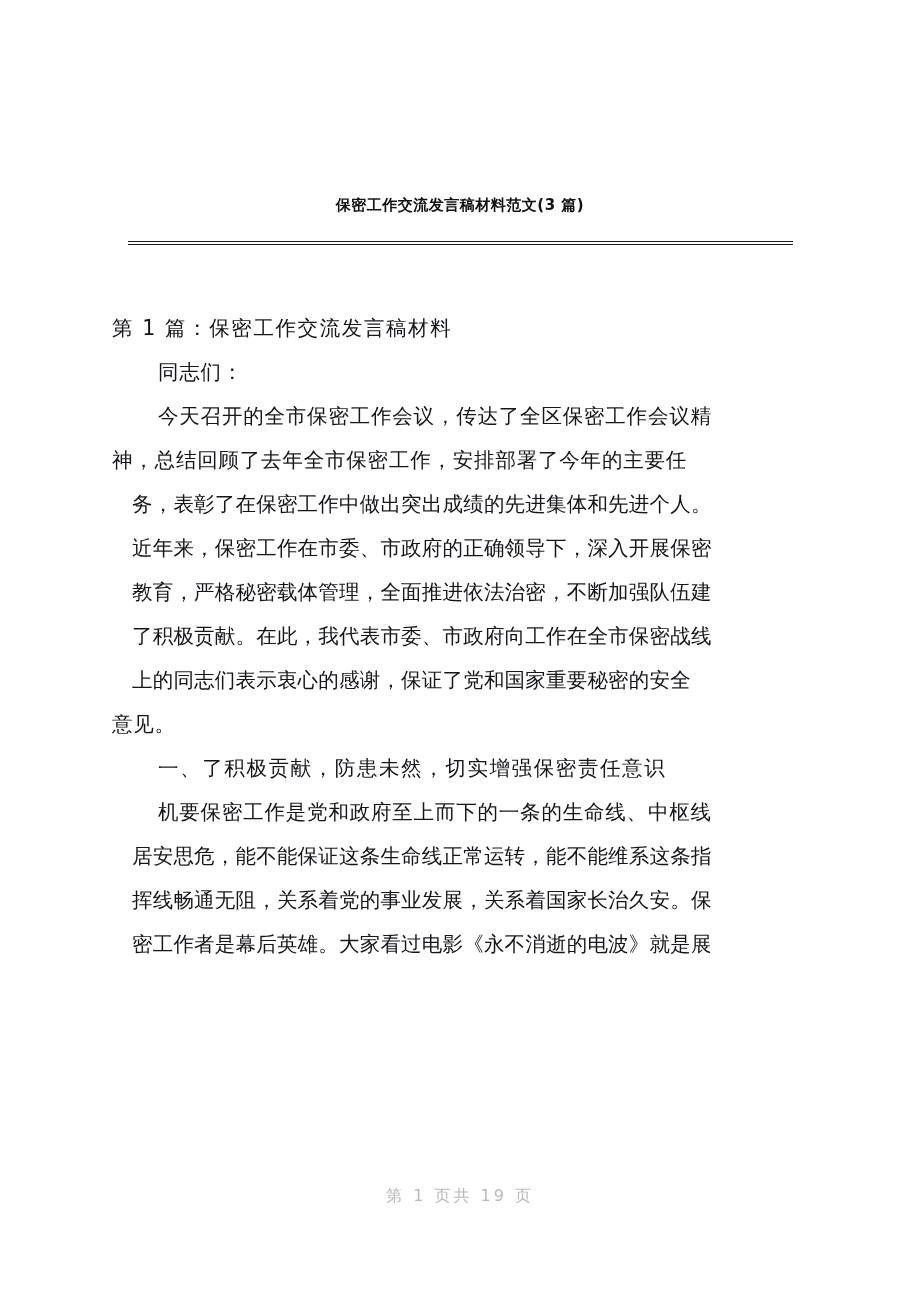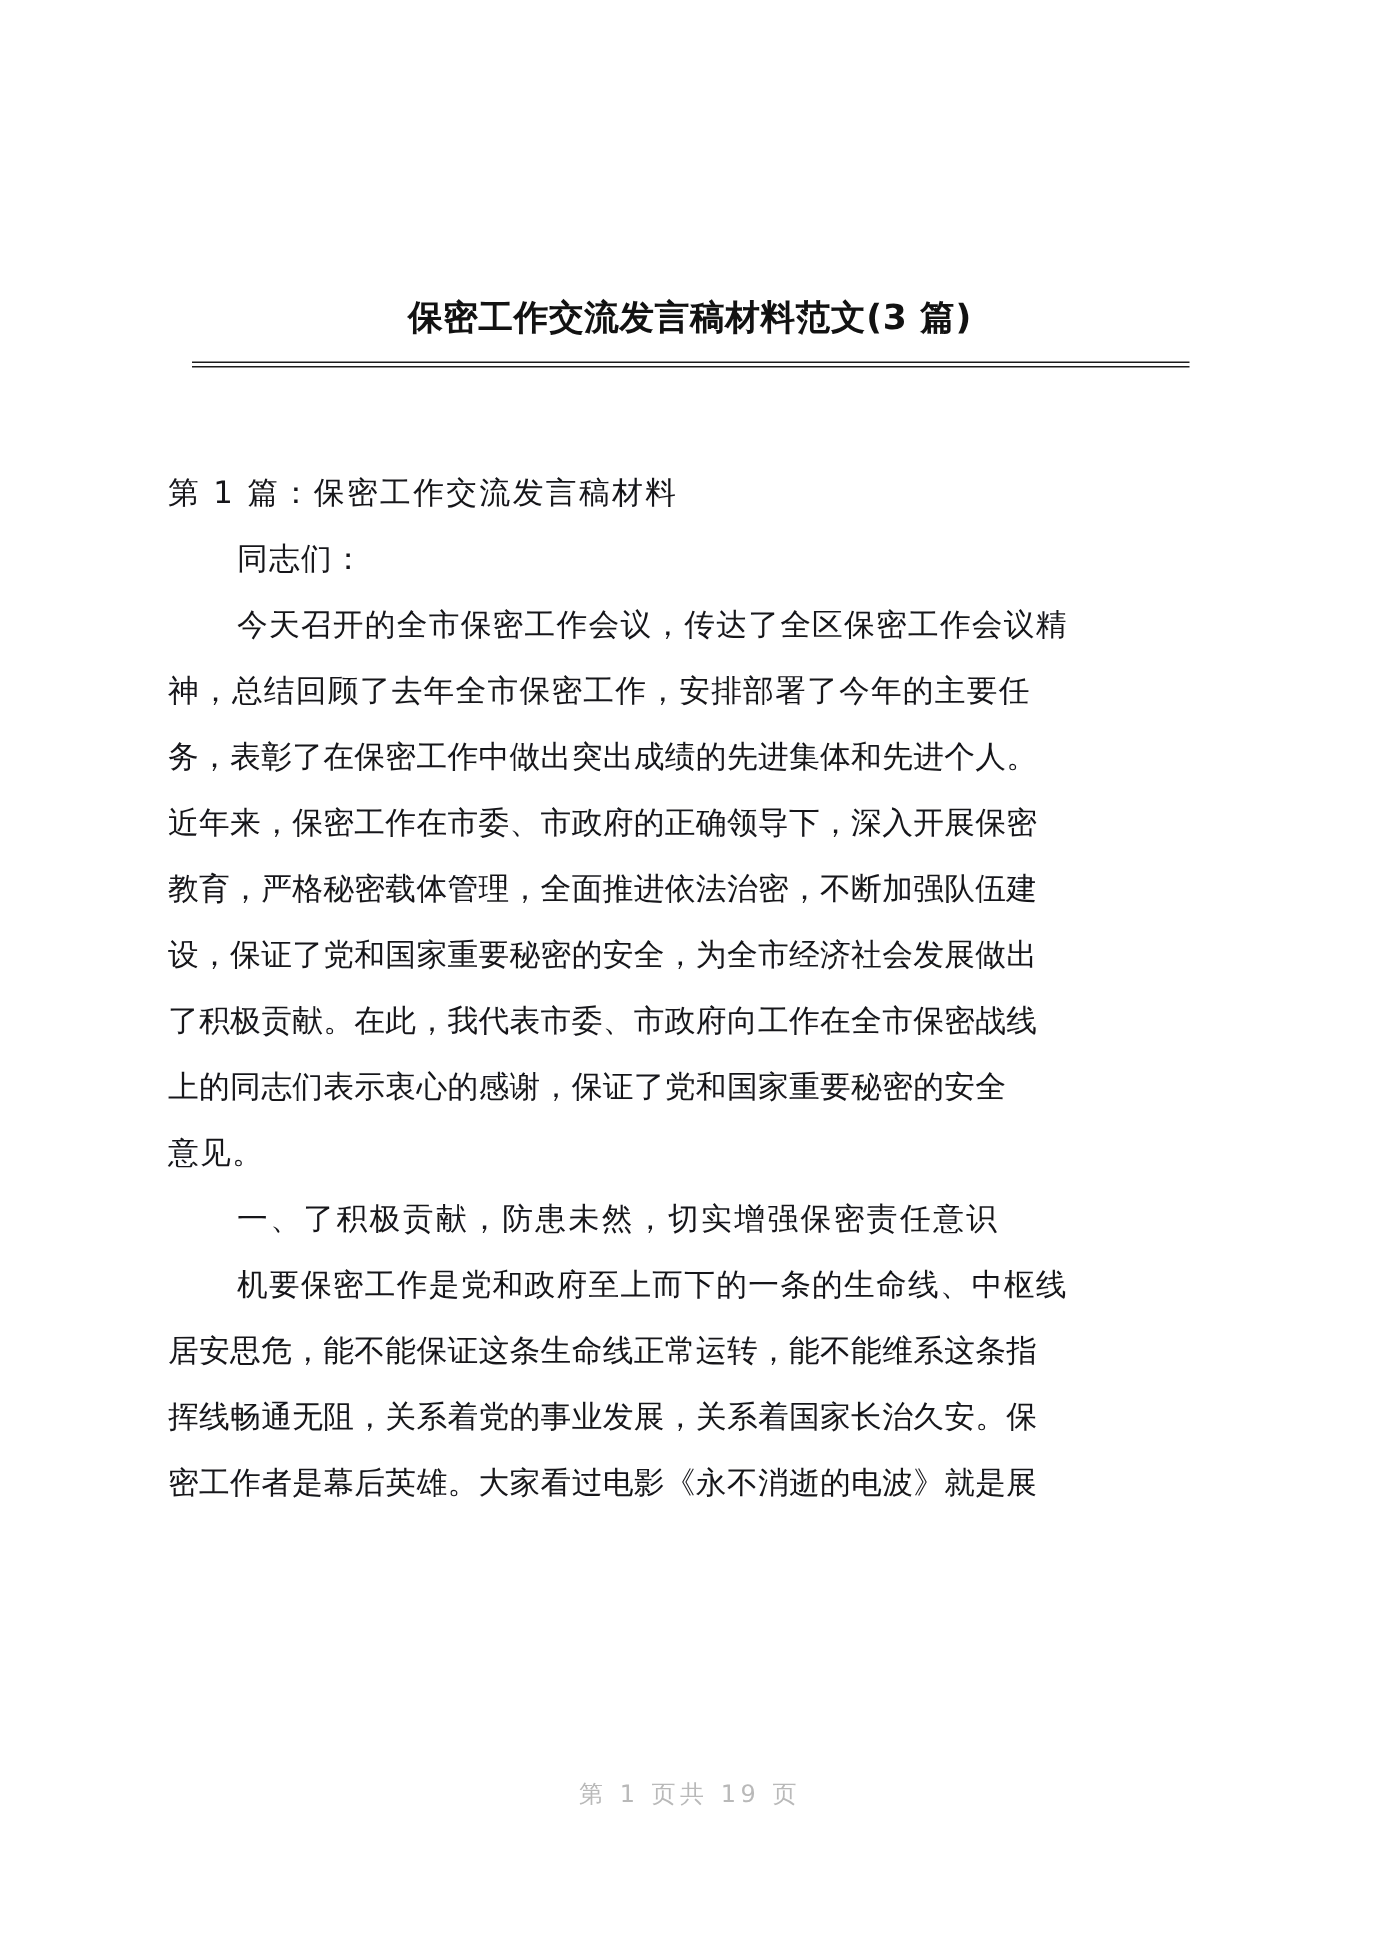--- a/index.html
+++ b/index.html
@@ -22,21 +22,21 @@
     background: #ffffff;
   }
   .doc-title {
     position: absolute;
     left: 0;
     top: 196px;
     width: 920px;
     text-align: center;
     font-family: "DejaVu Sans", sans-serif;
     font-weight: bold;
-    font-size: 23px;
+    font-size: 15px;
     letter-spacing: 0.5px;
     color: #121212;
     white-space: nowrap;
   }
   .title-rule {
     position: absolute;
     left: 128px;
     top: 241px;
     width: 665px;
     height: 4px;
@@ -61,21 +61,21 @@
   .ln {
     font-family: "DejaVu Sans", sans-serif;
     font-size: 20.5px;
     line-height: 44px;
     color: #16161a;
     letter-spacing: 0.8px;
     white-space: nowrap;
     height: 44px;
   }
   .ln.indent { padding-left: 46px; }
-  .ln.tight { letter-spacing: 0.2px; }
+  .ln.tight { letter-spacing: 0.2px; margin-left: 20px; }
   .ln.heading-line { letter-spacing: 1.6px; }
   .ln.first-line { letter-spacing: 1.6px; }
 
   .footer {
     position: absolute;
     left: 0;
     top: 1186px;
     width: 920px;
     text-align: center;
     font-family: "DejaVu Sans", sans-serif;
@@ -101,21 +101,20 @@
 
     <div class="ln first-line">第 1 篇：保密工作交流发言稿材料</div>
 
     <div class="ln indent">同志们：</div>
 
     <div class="ln indent">今天召开的全市保密工作会议，传达了全区保密工作会议精</div>
     <div class="ln">神，总结回顾了去年全市保密工作，安排部署了今年的主要任</div>
     <div class="ln tight">务，表彰了在保密工作中做出突出成绩的先进集体和先进个人。</div>
     <div class="ln tight">近年来，保密工作在市委、市政府的正确领导下，深入开展保密</div>
     <div class="ln tight">教育，严格秘密载体管理，全面推进依法治密，不断加强队伍建</div>
-    <div class="ln tight">设，保证了党和国家重要秘密的安全，为全市经济社会发展做出</div>
     <div class="ln tight">了积极贡献。在此，我代表市委、市政府向工作在全市保密战线</div>
     <div class="ln tight">上的同志们表示衷心的感谢，保证了党和国家重要秘密的安全</div>
     <div class="ln">意见。</div>
 
     <div class="ln indent heading-line">一、了积极贡献，防患未然，切实增强保密责任意识</div>
 
     <div class="ln indent">机要保密工作是党和政府至上而下的一条的生命线、中枢线</div>
     <div class="ln tight">居安思危，能不能保证这条生命线正常运转，能不能维系这条指</div>
     <div class="ln tight">挥线畅通无阻，关系着党的事业发展，关系着国家长治久安。保</div>
     <div class="ln tight">密工作者是幕后英雄。大家看过电影《永不消逝的电波》就是展</div>

